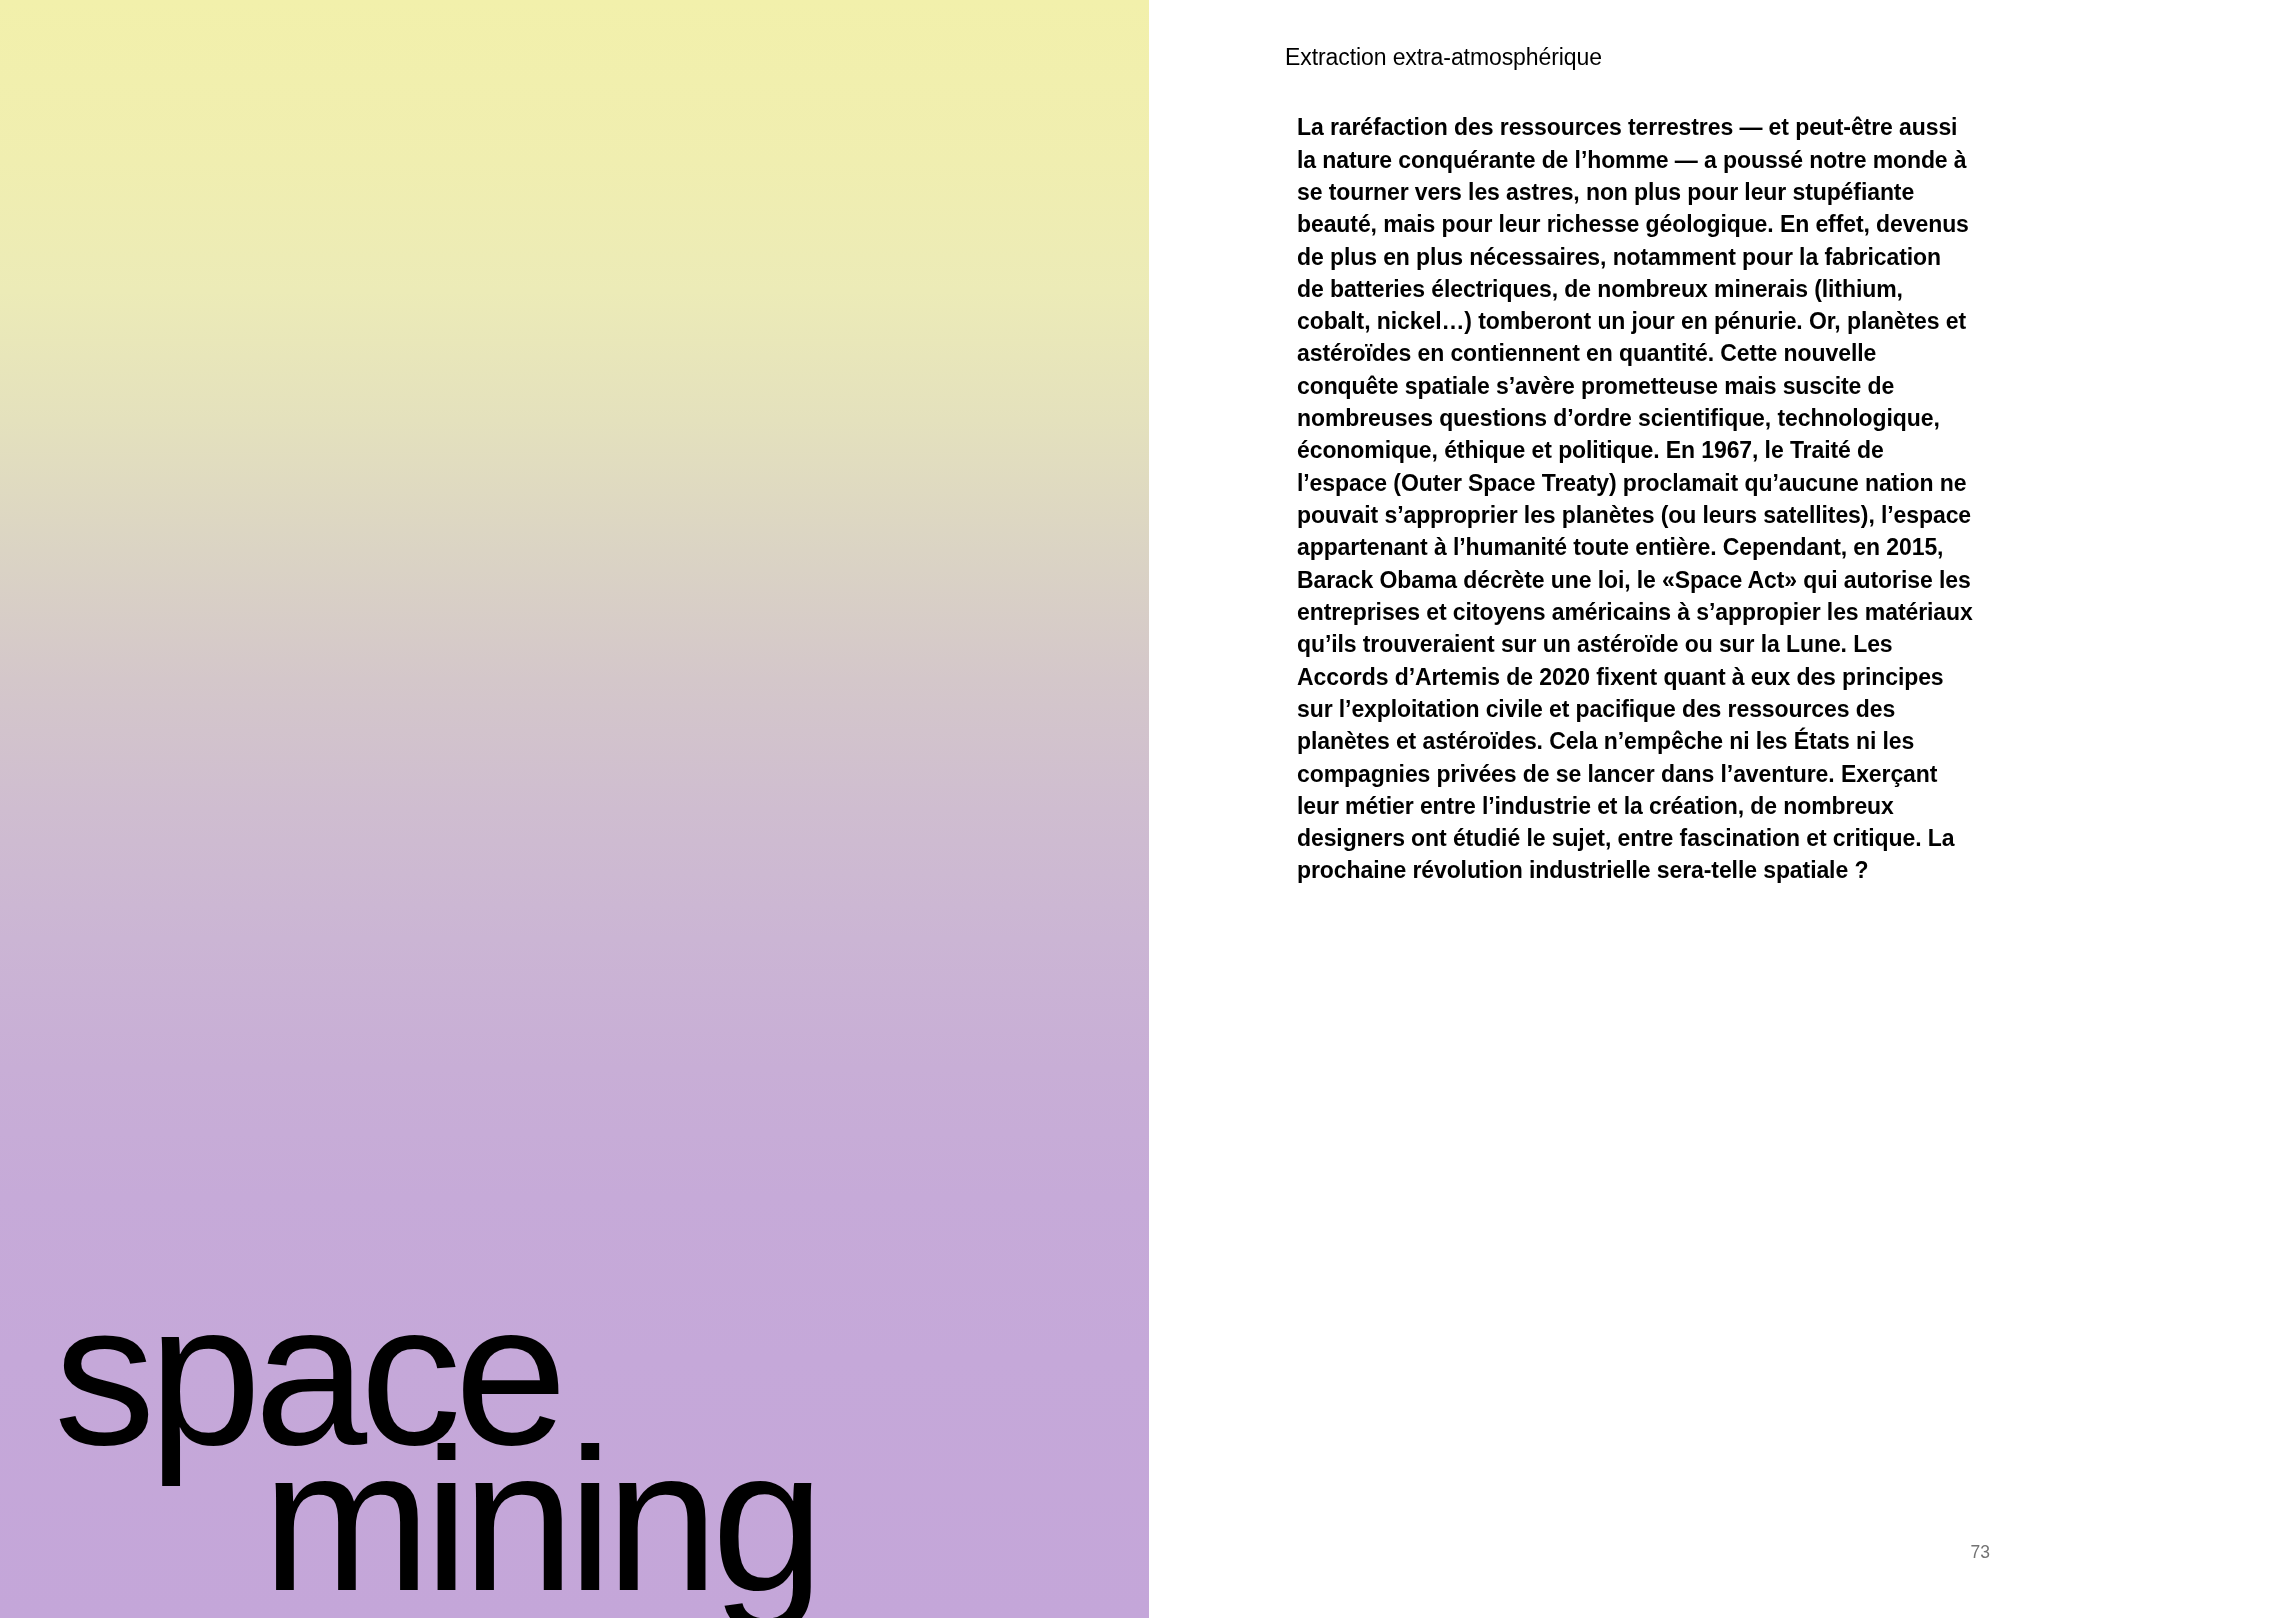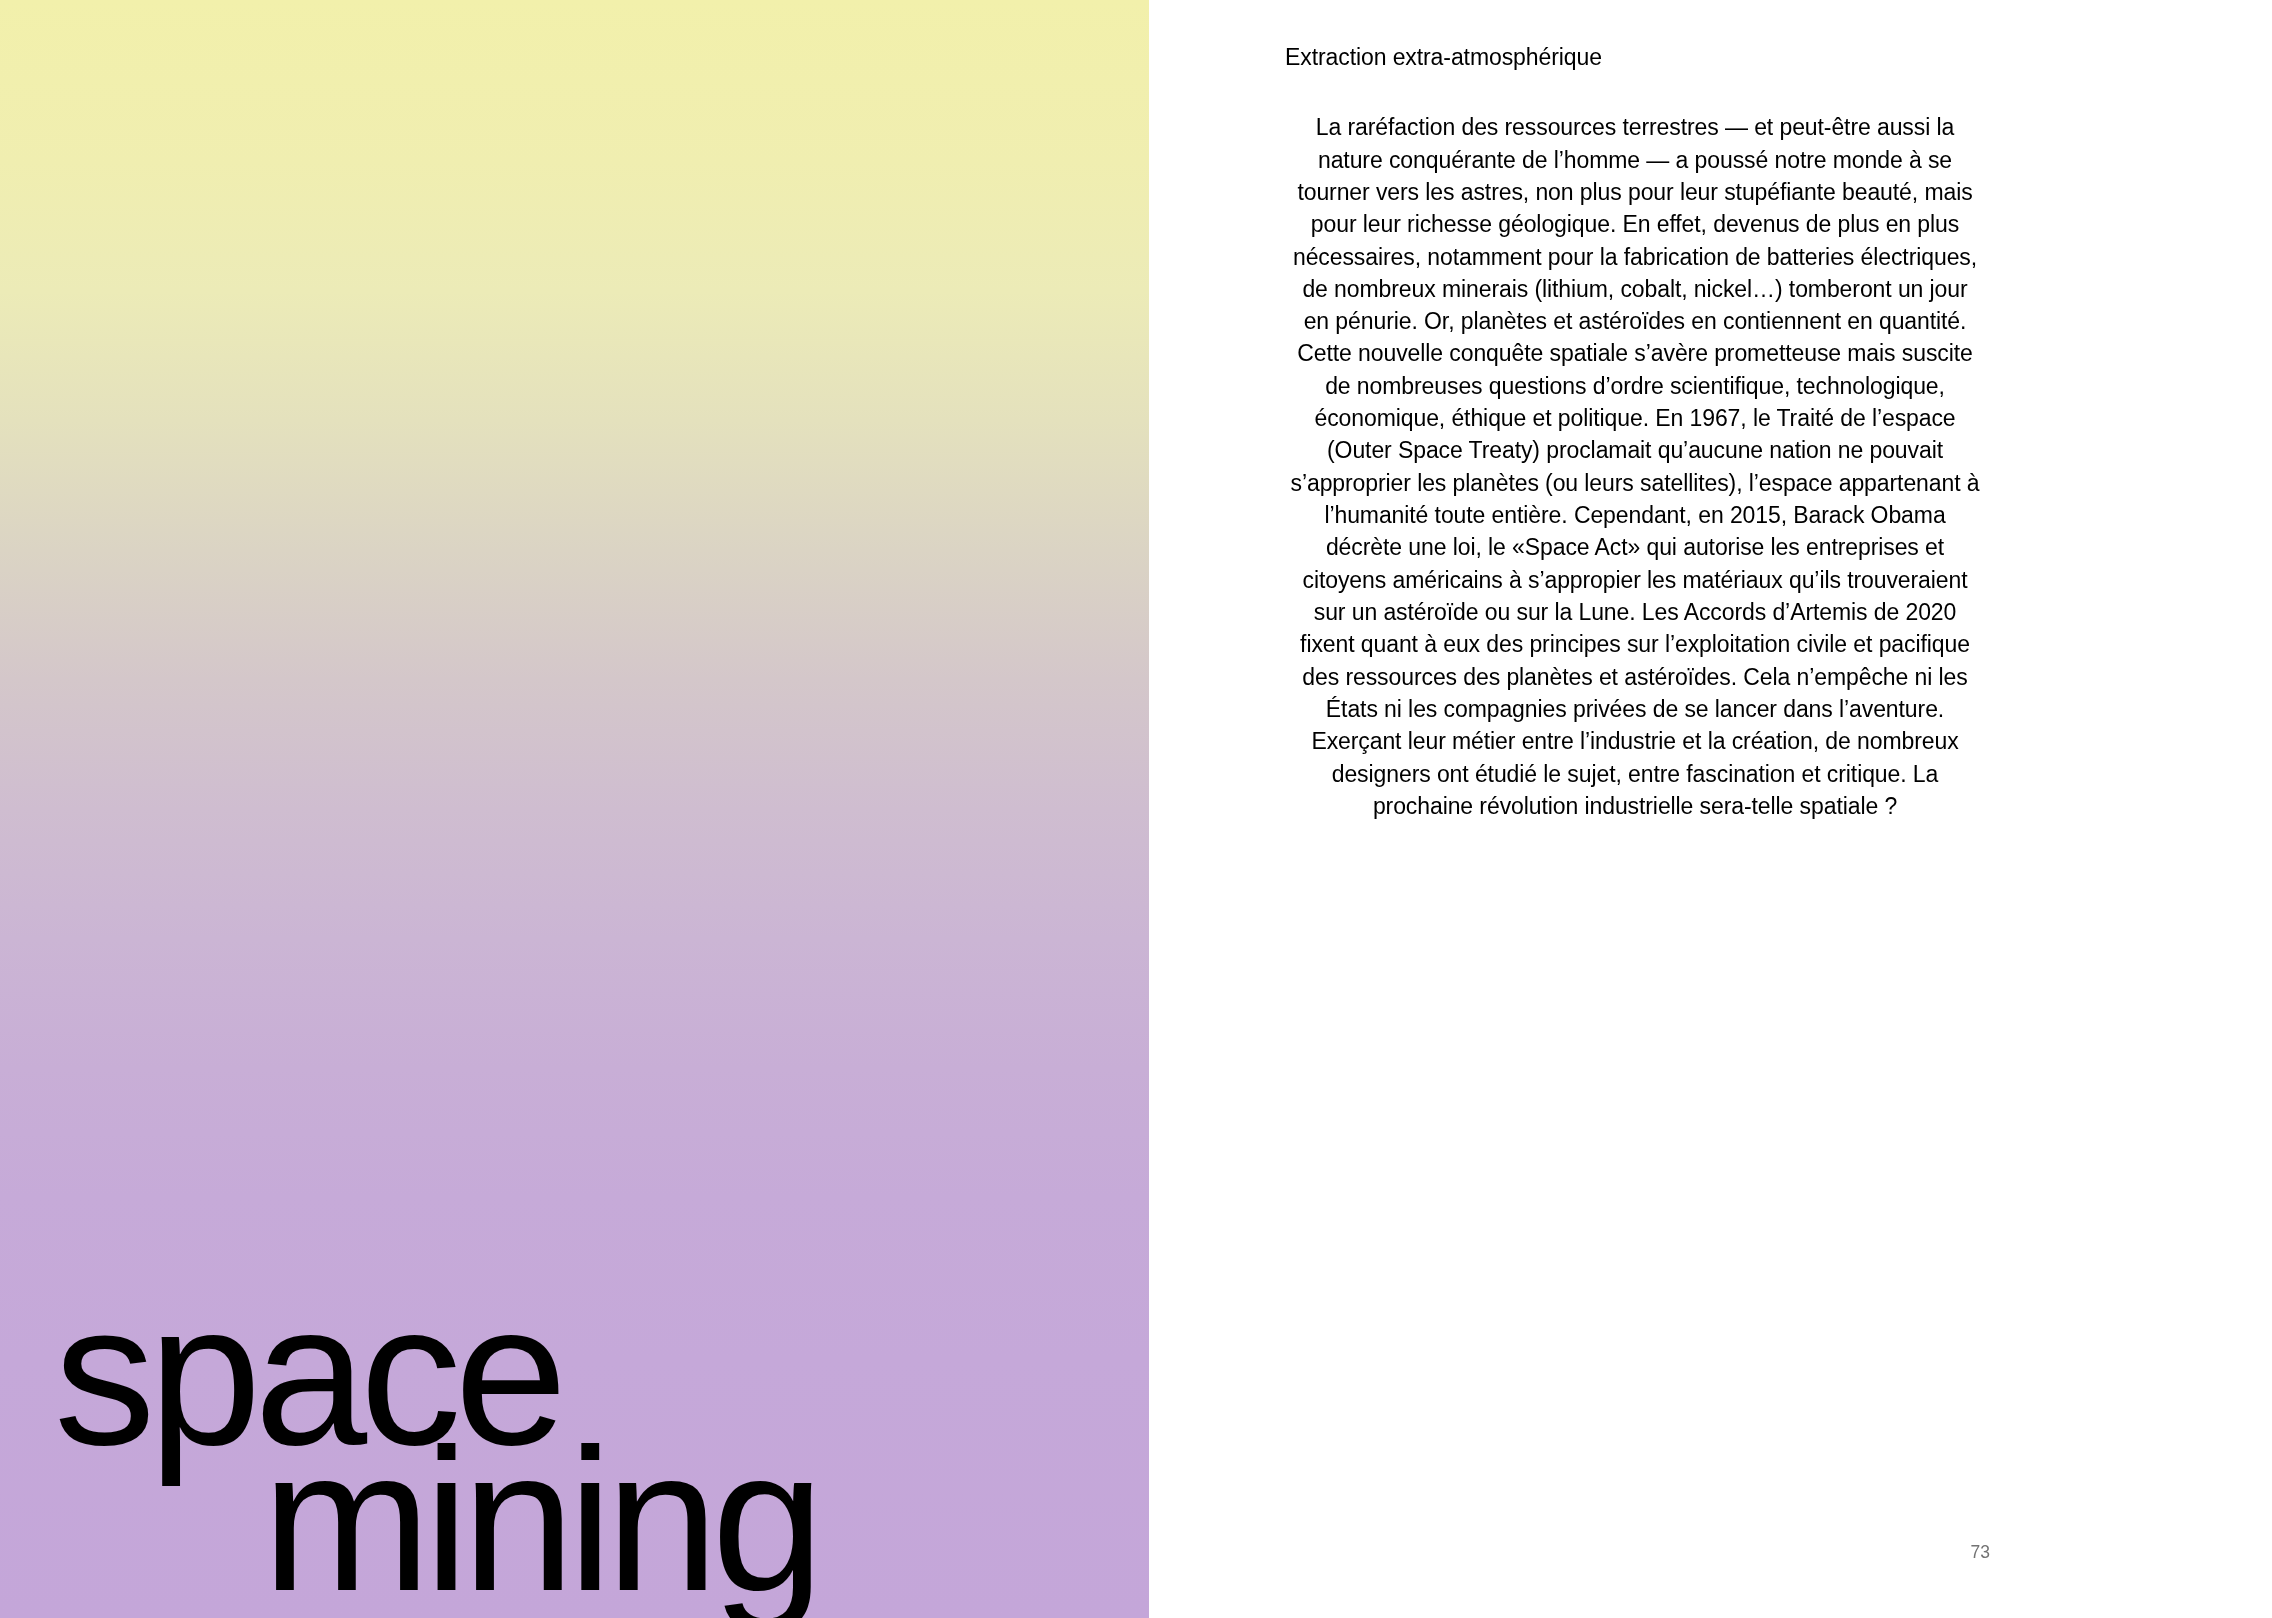--- a/index.html
+++ b/index.html
@@ -85,23 +85,23 @@
     font-size: 23px;
     line-height: 1.36;
     letter-spacing: -0.004em;
     font-weight: 400;
     margin: 0 0 38px 0;
   }
   .body-text {
     font-size: 23px;
     line-height: 1.405;
     letter-spacing: -0.004em;
-    font-weight: 400;
-    margin: 4px;
-    text-align: center;
+    font-weight: 700;
+    margin: 12px;
+    text-align: left;
     hyphens: none;
   }
   .folio {
     position: absolute;
     right: 59px;
     bottom: 55px;
     font-size: 17.5px;
     letter-spacing: 0;
     color: #737373;
   }

